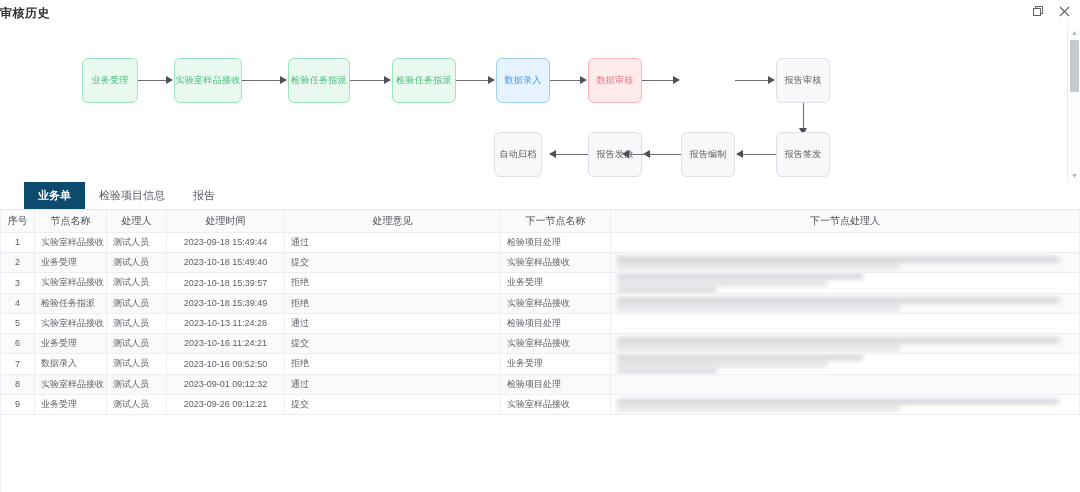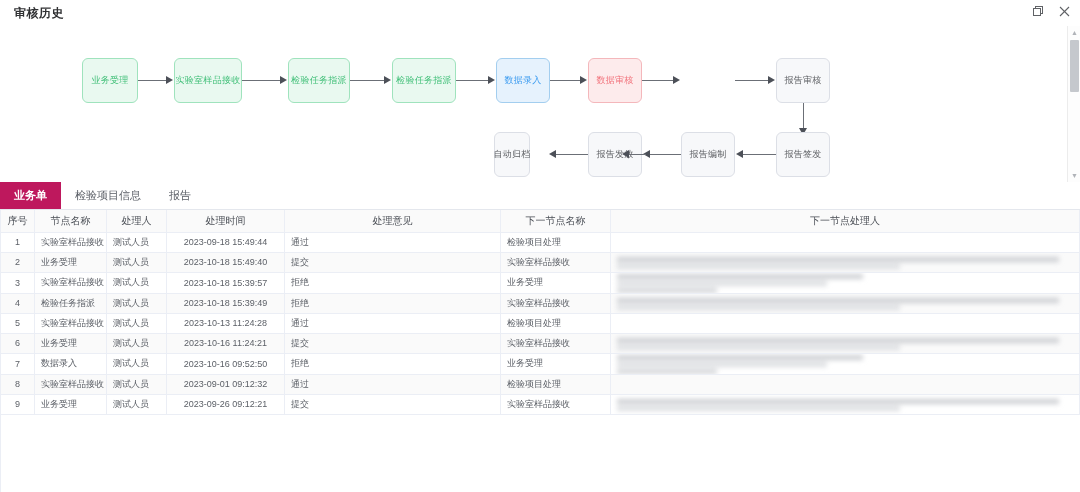--- a/index.html
+++ b/index.html
@@ -9,21 +9,21 @@
     overflow: hidden;
     background: #ffffff;
     font-family: "Liberation Sans", "DejaVu Sans", sans-serif;
     color: #303133;
   }
   .app { position: relative; width: 1080px; height: 492px; background:#fff; }
 
   
   .titlebar {
     position: absolute; left:0; top:0; width:1080px; height:26px;
-    display:flex; align-items:center; padding-left:14px;text-align:center;
+    display:flex; align-items:center; padding-left:0;text-align:center;
   }
   .title-text { font-size:12px; font-weight:bold; color:#303133; letter-spacing:.5px; }
   .win-controls {
     position:absolute; right:8px; top:3px;
     display:flex; align-items:center; gap:10px;
   }
   .win-btn {
     width:16px; height:16px; display:flex; align-items:center; justify-content:center;
     color:#606266; cursor:pointer;
   }
@@ -81,21 +81,21 @@
   .tabs {
     position:absolute; left:0; top:182px; width:1080px; height:28px;
     display:flex; align-items:stretch;
     border-bottom:1px solid #e4e7ed;
     background:#fff;
   }
   .tab {
     padding:0 14px; display:flex; align-items:center;
     font-size:11px; color:#5a5e66; cursor:pointer; white-space:nowrap;
   }
-  .tab.active { background:#be185d; color:#ffffff; font-weight:bold; }
+  .tab.active { background:#0c4a6e; color:#ffffff; font-weight:bold;margin-left:24px; }
 
   
   .table-wrap {
     position:absolute; left:0; top:210px; width:1080px; height:282px;
     background:#fff; overflow:hidden;
   }
   table.grid { border-collapse:collapse; width:1080px; table-layout:fixed;padding-left:41px; }
   table.grid th {
     height:22px; font-size:10px; font-weight:normal; color:#4b4f56;
     background:#fafafa; border:1px solid #ebeef5; border-top:none;
@@ -194,21 +194,21 @@
 
       <div class="node" style="left:776px; top:106px; width:54px; height:45px;">
           <span>报告签发</span>
         </div>
       <div class="node" style="left:681px; top:106px; width:54px; height:45px;">
           <span>报告编制</span>
         </div>
       <div class="node" style="left:588px; top:106px; width:54px; height:45px;">
           <span>报告发放</span>
         </div>
-      <div class="node" style="left:494px; top:106px; width:36px; height:45px;text-align:right;">
+      <div class="node" style="left:494px; top:106px; width:48px; height:45px;text-align:right;">
           <span>自动归档</span>
         </div>
 
       <div class="conn h" style="left:742px; top:128px; width:34px;"></div>
         <div class="arrow left" style="left:736px; top:124px;"></div>
       <div class="conn h" style="left:649px; top:128px; width:32px;"></div>
         <div class="arrow left" style="left:643px; top:124px;"></div>
       <div class="conn h" style="left:628px; top:128px; width:18px;"></div>
         <div class="arrow left" style="left:622px; top:124px;"></div>
       <div class="conn h" style="left:555px; top:128px; width:33px;"></div>

